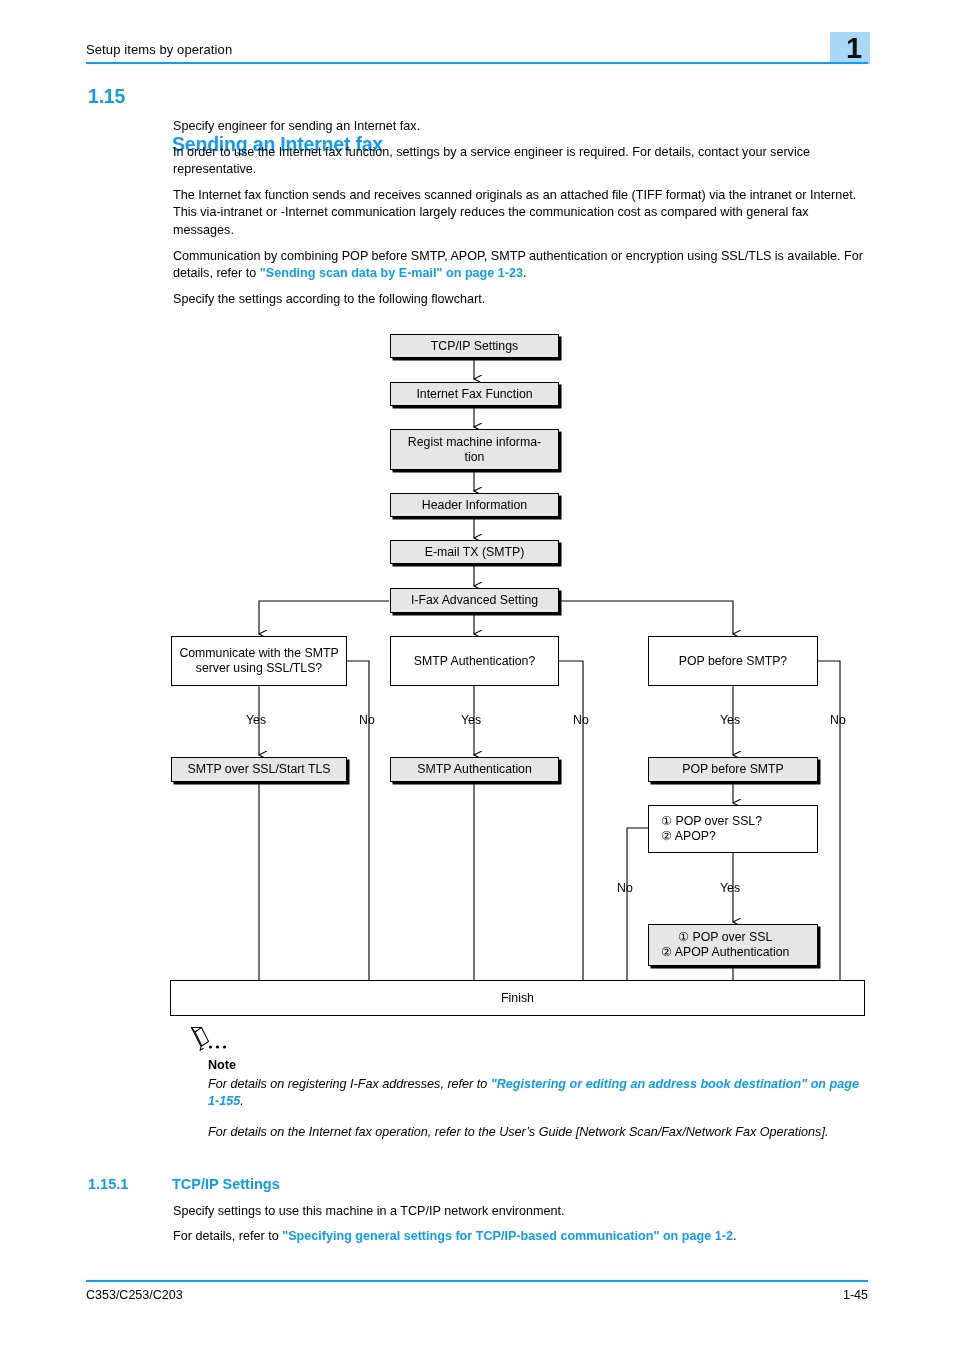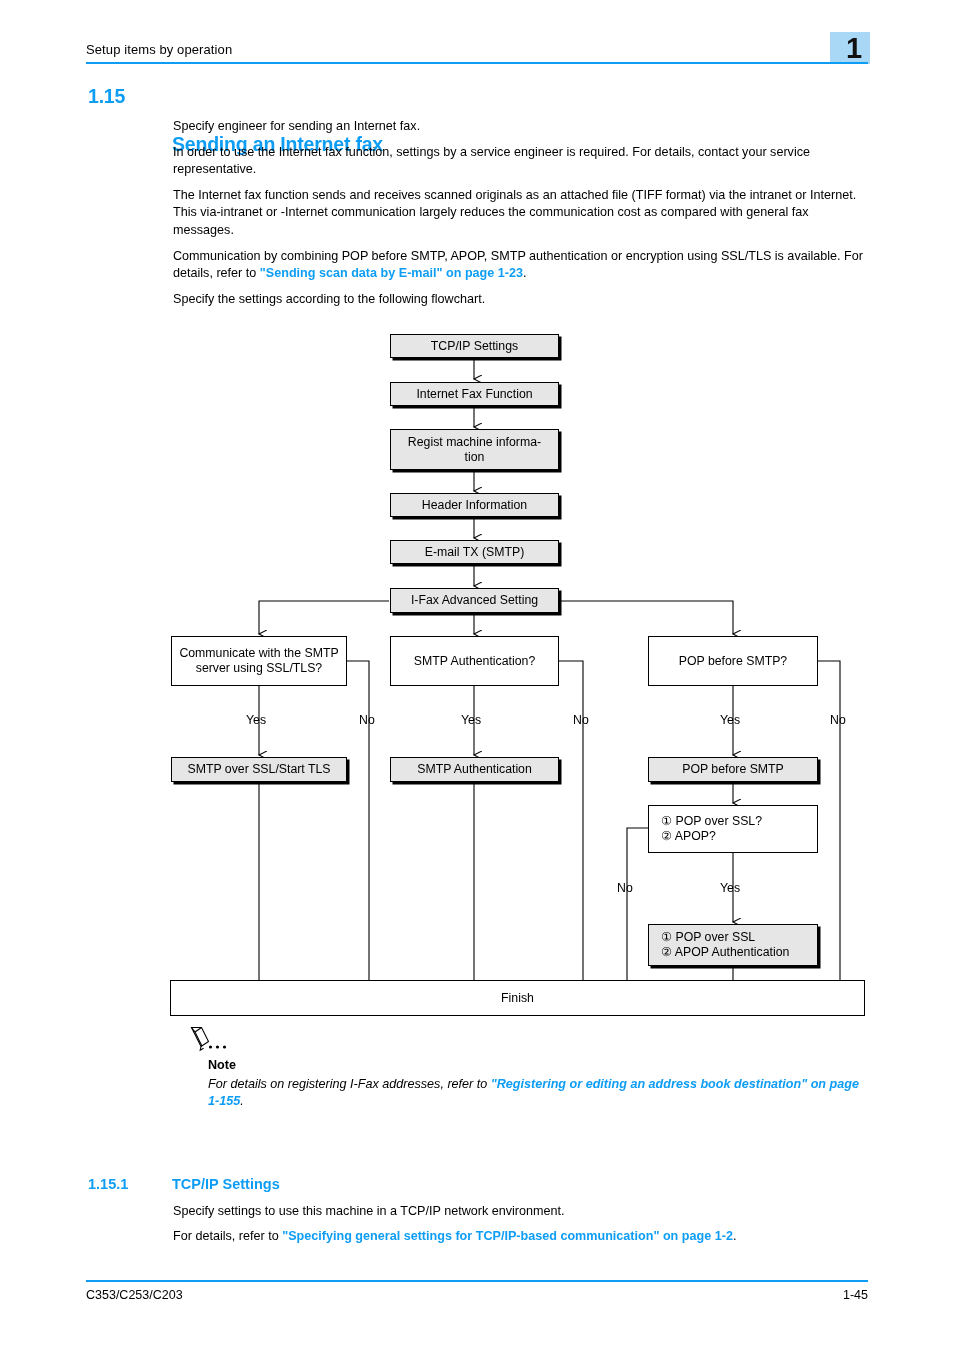--- a/index.html
+++ b/index.html
@@ -289,21 +289,21 @@
   </div>
   <div class="fbox shaded" style="left:648px;top:757px;width:170px;height:25px;">
     <span>POP before SMTP</span>
   </div>
 
   <div class="fbox plain left-align" style="left:648px;top:805px;width:170px;height:48px;white-space:pre-line;">
     <span>① POP over SSL?
 ② APOP?</span>
   </div>
 
-  <div class="fbox shaded left-align" style="left:648px;top:924px;width:170px;height:42px;white-space:pre-line;">
+  <div class="fbox shaded left-align" style="left:648px;top:924px;width:170px;height:42px;white-space:pre-line;text-align:center;">
     <span>① POP over SSL
 ② APOP Authentication</span>
   </div>
 
   <div class="fbox plain" style="left:170px;top:960px;width:695px;height:36px;margin-top:20px;">
     <span>Finish</span>
   </div>
 
   <svg class="note-icon" viewBox="0 0 50 28" xmlns="http://www.w3.org/2000/svg">
     <g stroke="#000" stroke-width="1.1" fill="none">
@@ -311,20 +311,21 @@
       <path d="M13.5,2.5 L7,7 L14,21.3"></path>
       <path d="M3.5,2.5 L7,7"></path>
       <path d="M13,21.5 L12.2,25.2 L15.6,23.3"></path>
     </g>
     <circle cx="22.5" cy="22" r="1.6" fill="#000"></circle>
     <circle cx="29.5" cy="22" r="1.6" fill="#000"></circle>
     <circle cx="36.5" cy="22" r="1.6" fill="#000"></circle>
   </svg>
   <div class="note-title">Note</div>
   <div class="note-para" style="top:1076px"><span>For details on registering I-Fax addresses, refer to </span><span class="lnk">"Registering or editing an address book destination" on page 1-155</span><span>.</span></div>
+  <div class="note-para" style="top:1124px">For details on the Internet fax operation, refer to the User’s Guide [Network Scan/Fax/Network Fax Operations].</div>
 
   <div class="h3 h3-num" style="top:1176px">1.15.1</div>
   <div class="h3 h3-title" style="top:1176px">TCP/IP Settings</div>
   <div class="para" style="top:1203px">Specify settings to use this machine in a TCP/IP network environment.</div>
   <div class="para" style="top:1228px"><span>For details, refer to </span><span class="lnk">"Specifying general settings for TCP/IP-based communication" on page 1-2</span><span>.</span></div>
 
   <div class="ftr-rule"></div>
   <div class="ftr-left">C353/C253/C203</div>
   <div class="ftr-right">1-45</div>
 

